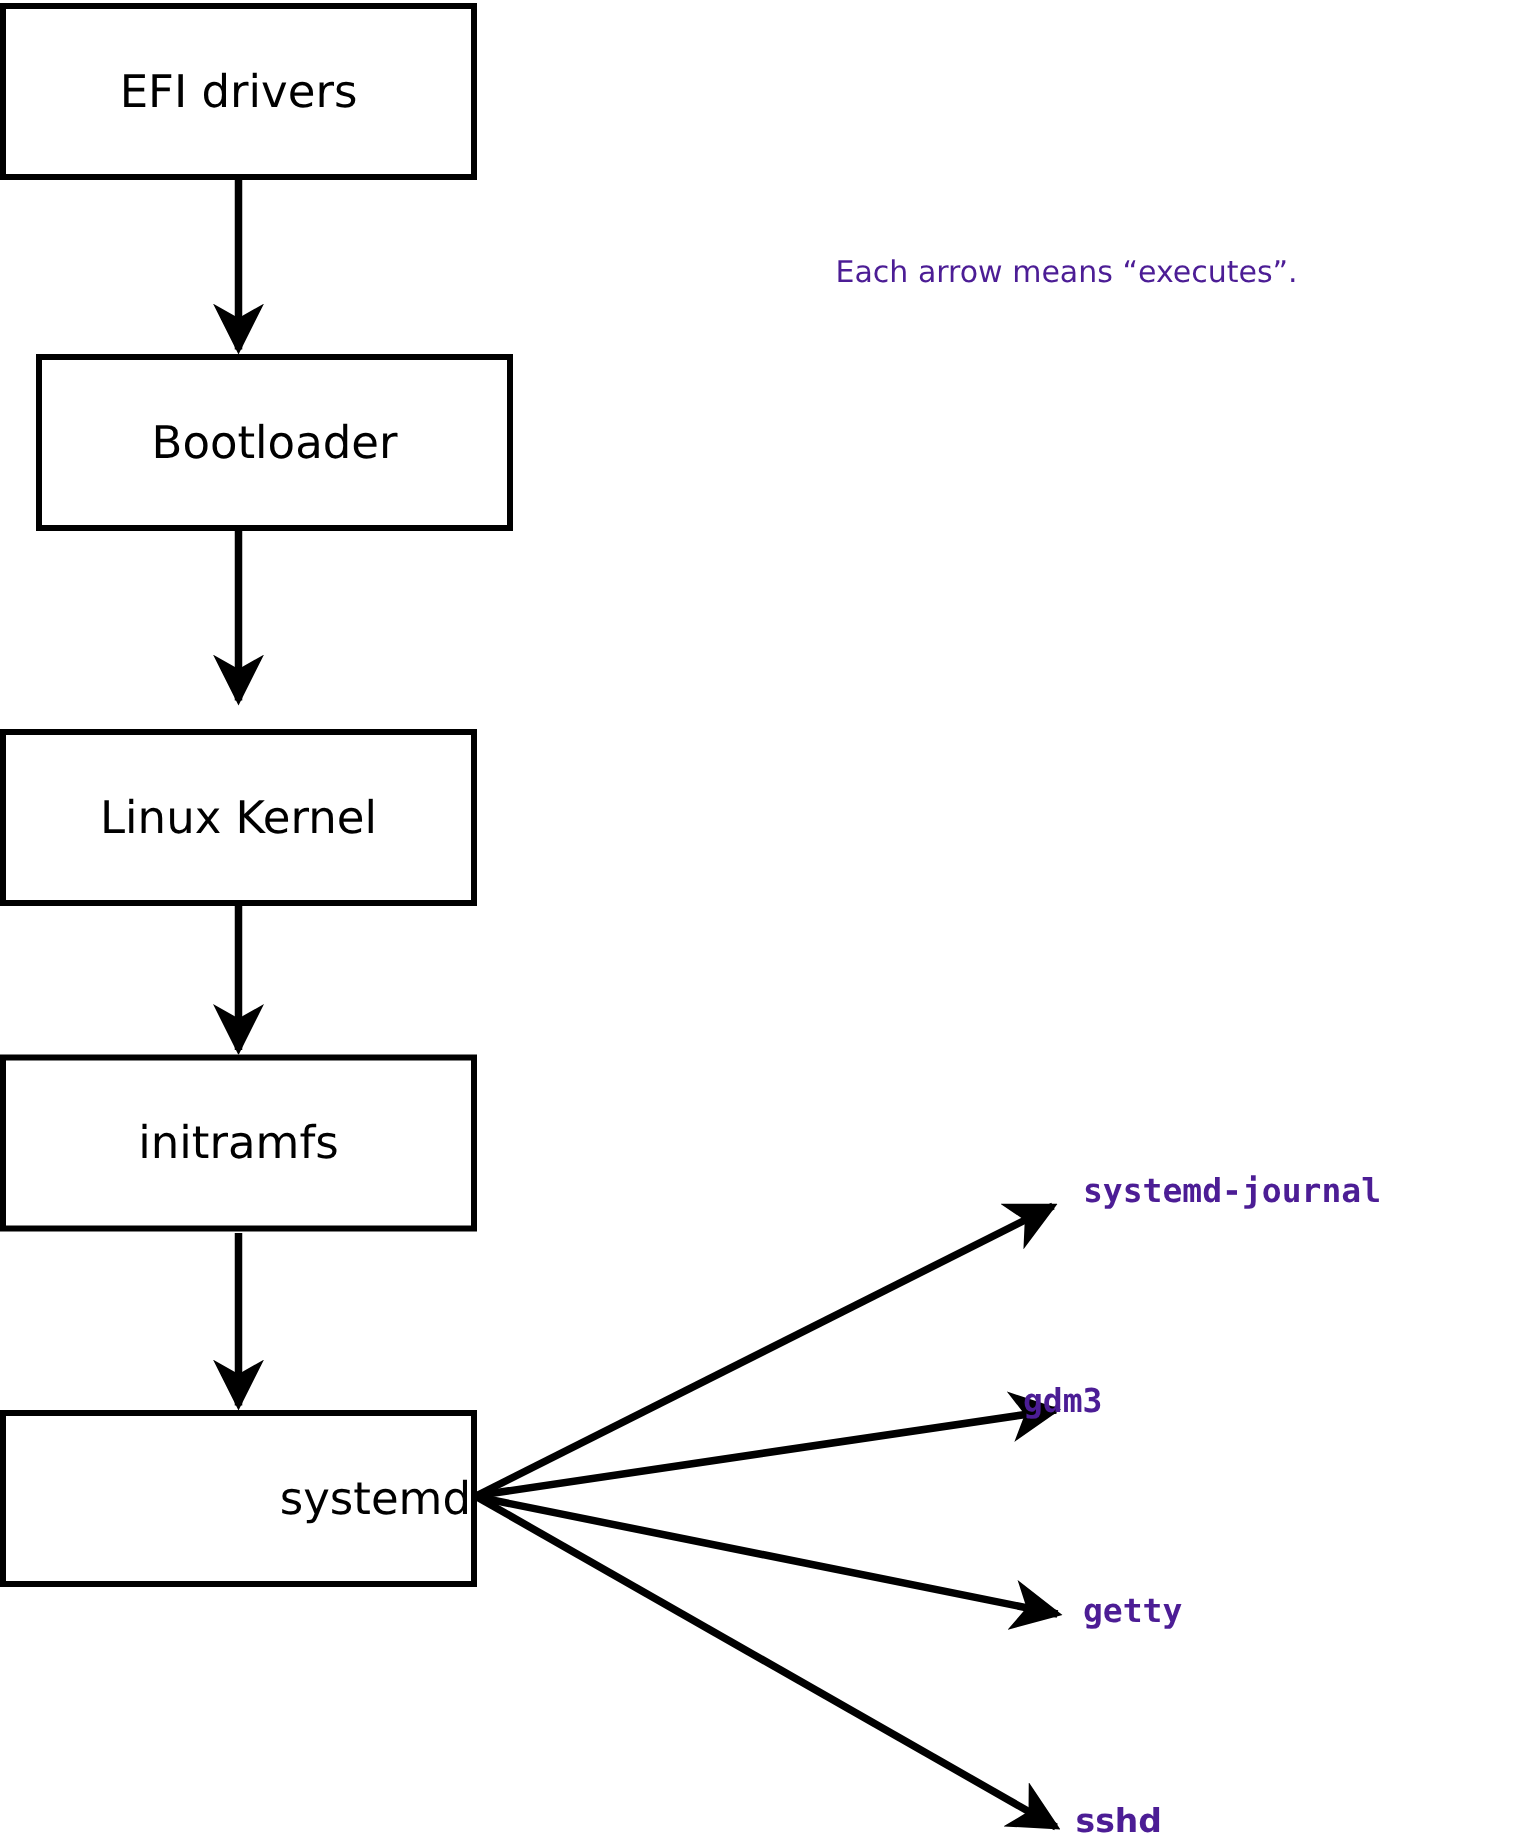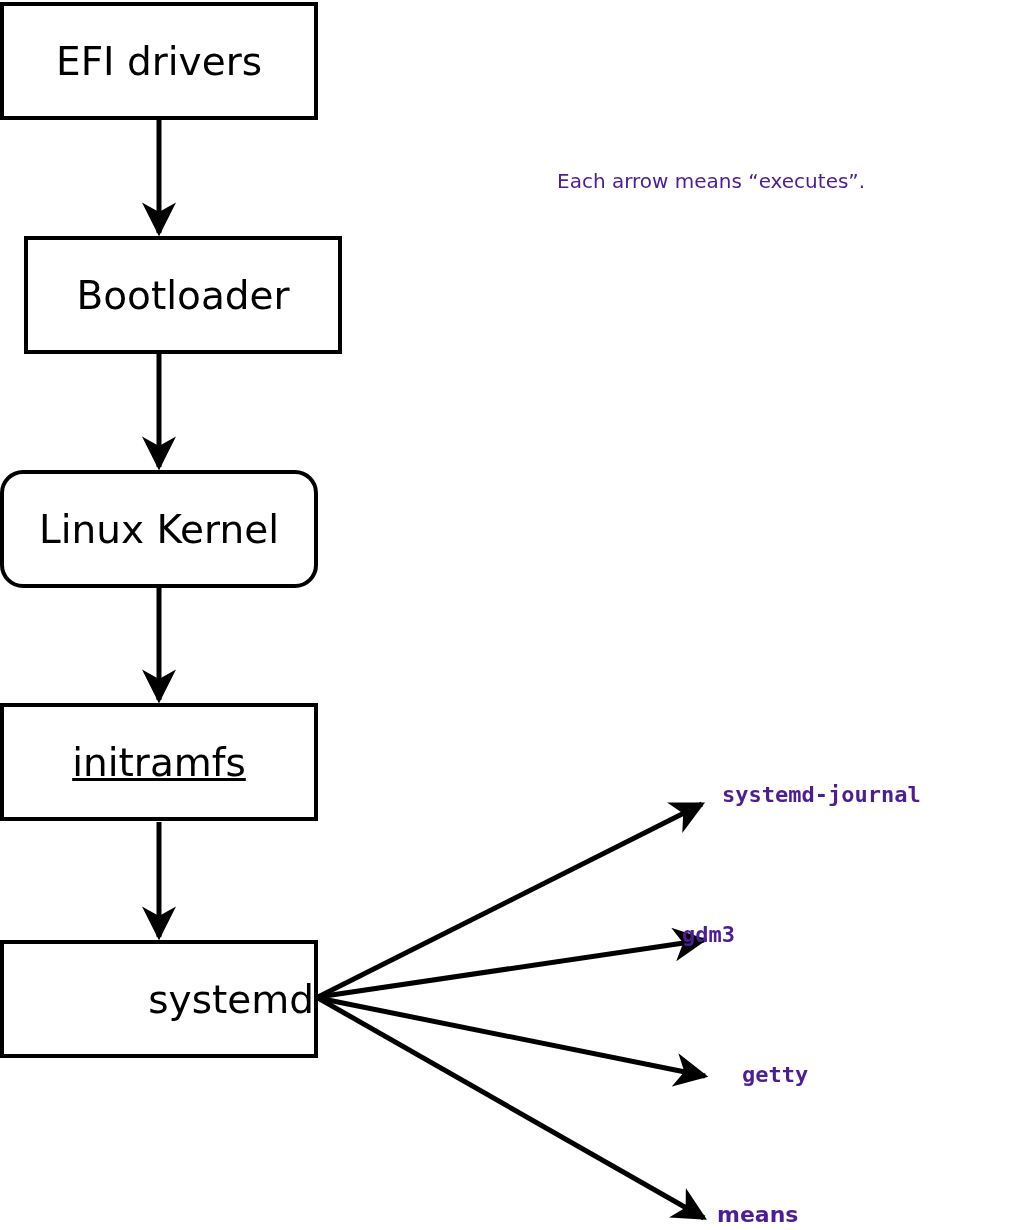--- a/index.html
+++ b/index.html
@@ -33,27 +33,27 @@
     position: absolute;
     left: 0;
     width: 318px;
     height: 118px;
     box-sizing: border-box;
     border: 4px solid #000000;
     background: #ffffff;
     display: flex;
     align-items: center;
     justify-content: center;
-    font-size: 39px;
+    font-size: 30px;
     color: #000000;
   }
   .box-0 { top: 2px; }
   .box-1 { top: 236px; margin-left: 24px; }
-  .box-2 { top: 470px; border-radius: 23px; }
-  .box-3 { top: 703px; text-decoration: underline; }
+  .box-2 { top: 486px; }
+  .box-3 { top: 703px; }
   .box-4 { top: 940px; justify-content: flex-end; }
   .note {
     position: absolute;
     left: 557px;
     top: 166px;
     font-size: 20px;
     line-height: 30px;
     white-space: nowrap;
     color: #4c1d95;
   }
@@ -62,21 +62,21 @@
     font-size: 22px;
     line-height: 30px;
     white-space: nowrap;
     color: #4c1d95;
     font-weight: bold;
   }
   .proc-mono { font-family: "DejaVu Sans Mono", monospace; }
   .proc-sans { font-family: "DejaVu Sans", sans-serif; }
   .proc-0 { left: 722px; top: 780px; }
   .proc-1 { left: 682px; top: 920px; }
-  .proc-2 { left: 722px; top: 1060px; margin-left: 20px; }
+  .proc-2 { left: 722px; top: 1060px; }
   .proc-3 { left: 717px; top: 1200px; }
 </style>
 </head>
 <body>
 
 <div class="canvas">
 
   <svg class="arrows" viewBox="0 0 1023 1230" aria-hidden="true">
     <defs>
       <marker id="ah" viewBox="0 0 10 10" refX="9" refY="5" markerWidth="6.8" markerHeight="6.8" markerUnits="strokeWidth" orient="auto">
@@ -109,15 +109,15 @@
   <div class="box box-3">
     <span>initramfs</span>
   </div>
   <div class="box box-4">
     <span>systemd</span>
   </div>
 
   <div class="proc proc-mono proc-0">systemd-journal</div>
   <div class="proc proc-mono proc-1">gdm3</div>
   <div class="proc proc-mono proc-2">getty</div>
-  <div class="proc proc-sans proc-3">means</div>
+  <div class="proc proc-sans proc-3">sshd</div>
 
 </div>
 
 </body></html>

